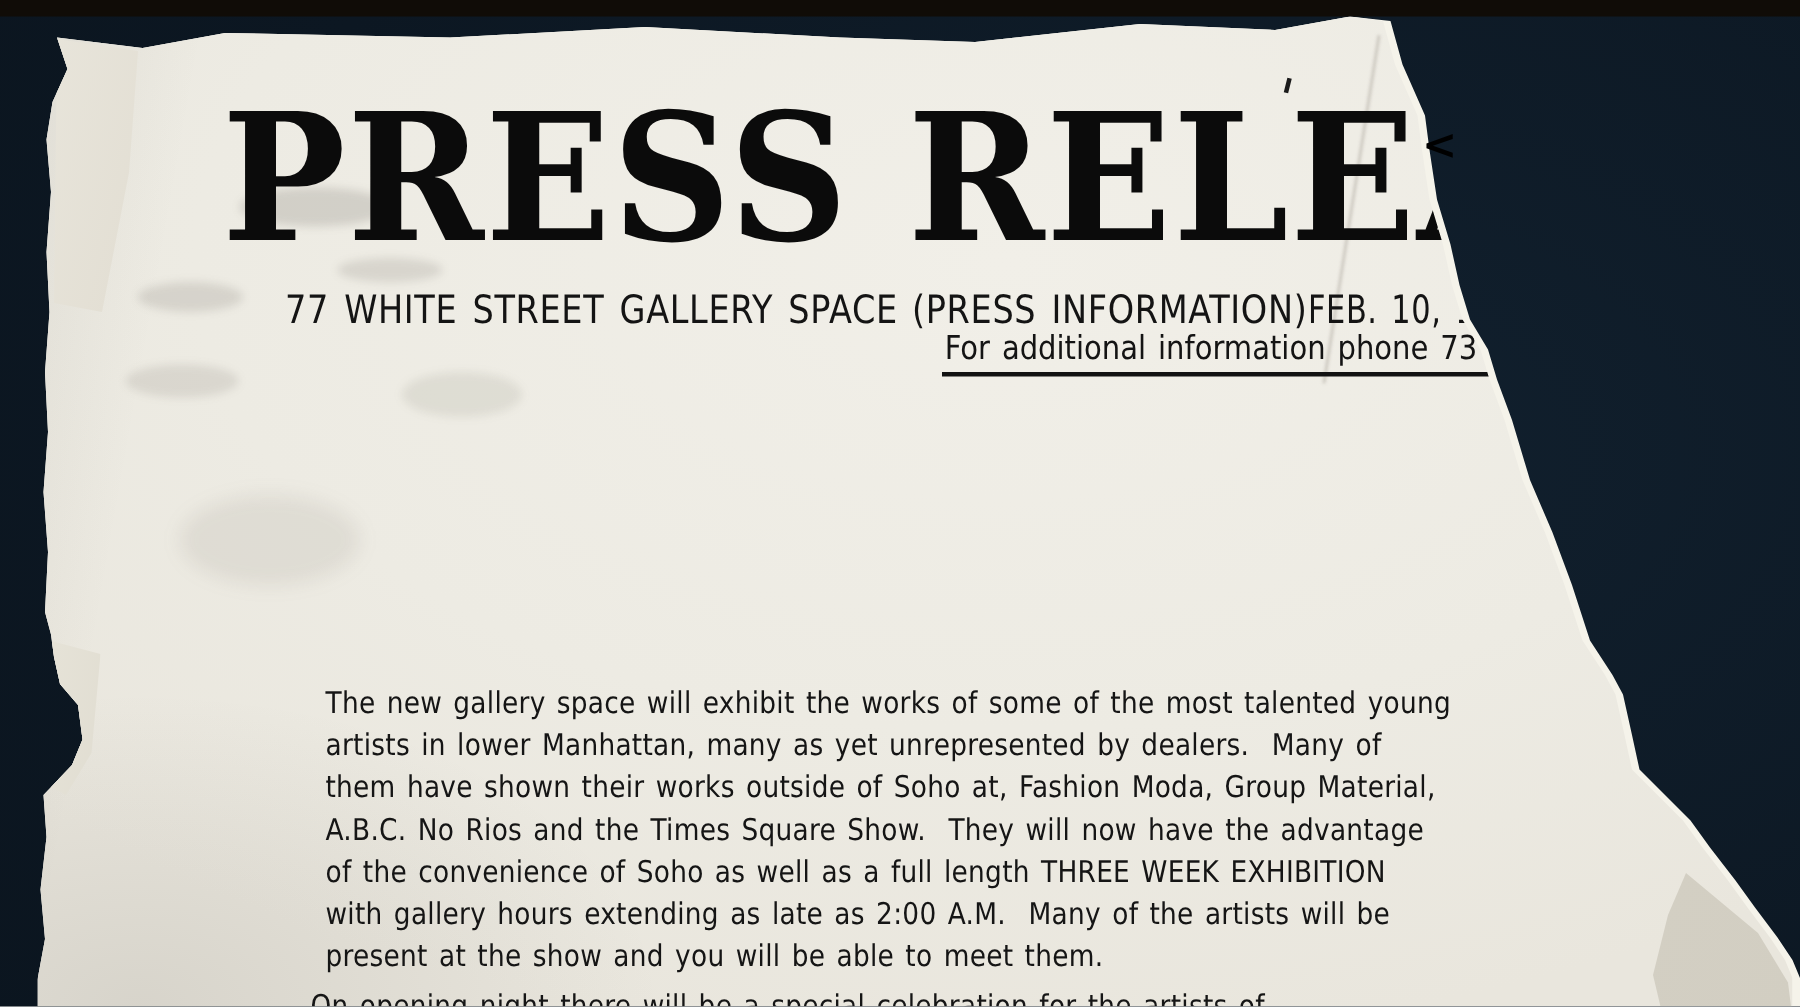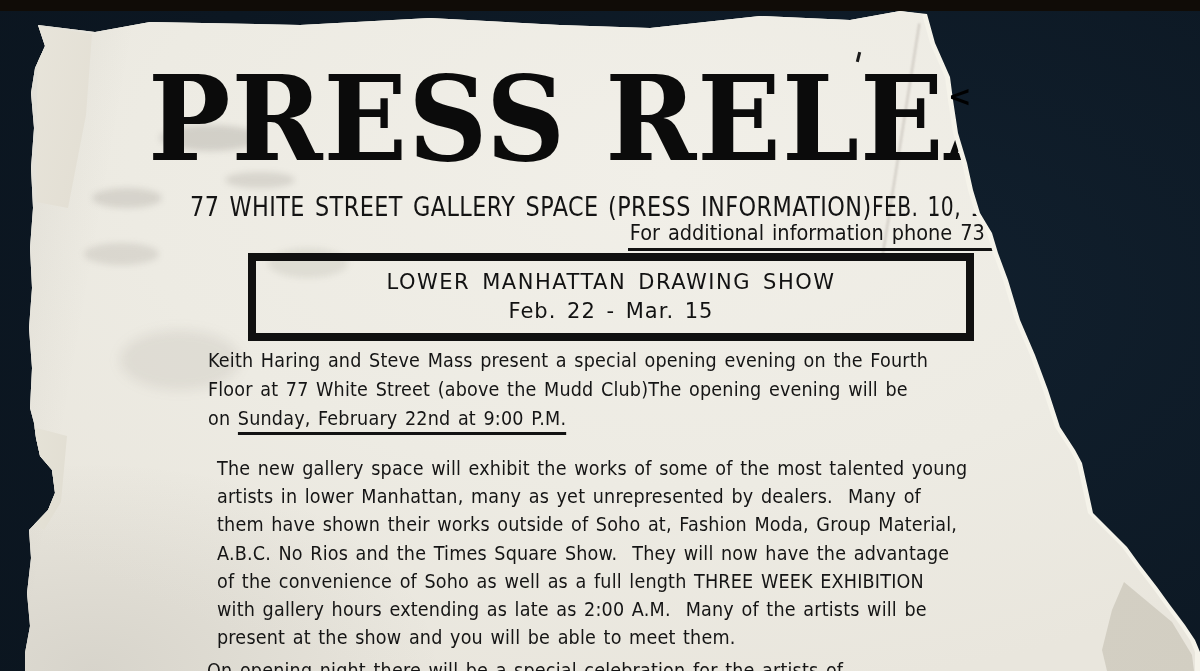--- a/index.html
+++ b/index.html
@@ -104,30 +104,21 @@
   <div class="speck"></div>
 
   <div class="headline">PRESS RELEA</div>
 
   <div class="line info-seg" style="left:168px;top:182px;">77 WHITE STREET GALLERY SPACE</div>
   <div class="line info-seg" style="left:586px;top:182px;">(PRESS INFORMATION)</div>
   <div class="line info-seg info-date" style="left:850px;top:182px;">FEB. 10, 198</div>
 
   <div class="phone">For additional information phone 73</div>
 
-  <div class="show-box">
-    <div class="bx-title">LOWER MANHATTAN DRAWING SHOW</div>
-    <div class="bx-dates">Feb. 22 - Mar. 15</div>
-  </div>
 
-  <div class="para p1">
-    <div class="bline">Keith Haring and Steve Mass present a special opening evening on the Fourth</div>
-    <div class="bline">Floor at 77 White Street (above the Mudd Club)The opening evening will be</div>
-    <div class="bline"><span>on </span><span class="uline">Sunday, February 22nd at 9:00 P.M.</span></div>
-  </div>
 
   <div class="para p2">
     <div class="bline">The new gallery space will exhibit the works of some of the most talented young</div>
     <div class="bline">artists in lower Manhattan, many as yet unrepresented by dealers.  Many of</div>
     <div class="bline">them have shown their works outside of Soho at, Fashion Moda, Group Material,</div>
     <div class="bline">A.B.C. No Rios and the Times Square Show.  They will now have the advantage</div>
     <div class="bline">of the convenience of Soho as well as a full length THREE WEEK EXHIBITION</div>
     <div class="bline">with gallery hours extending as late as 2:00 A.M.  Many of the artists will be</div>
     <div class="bline">present at the show and you will be able to meet them.</div>
   </div>

